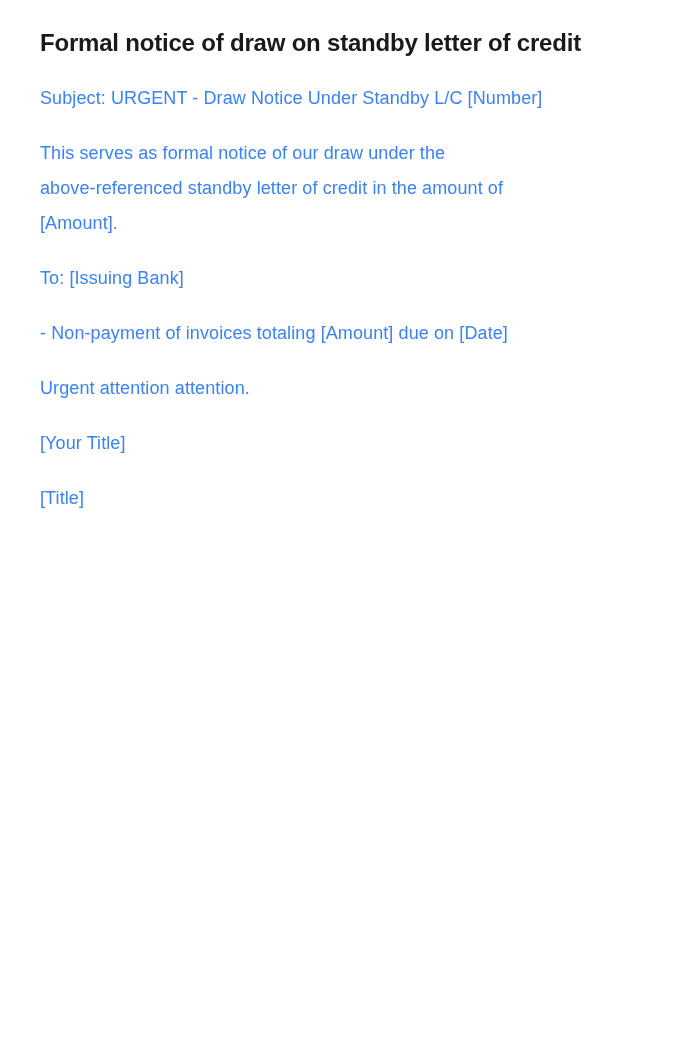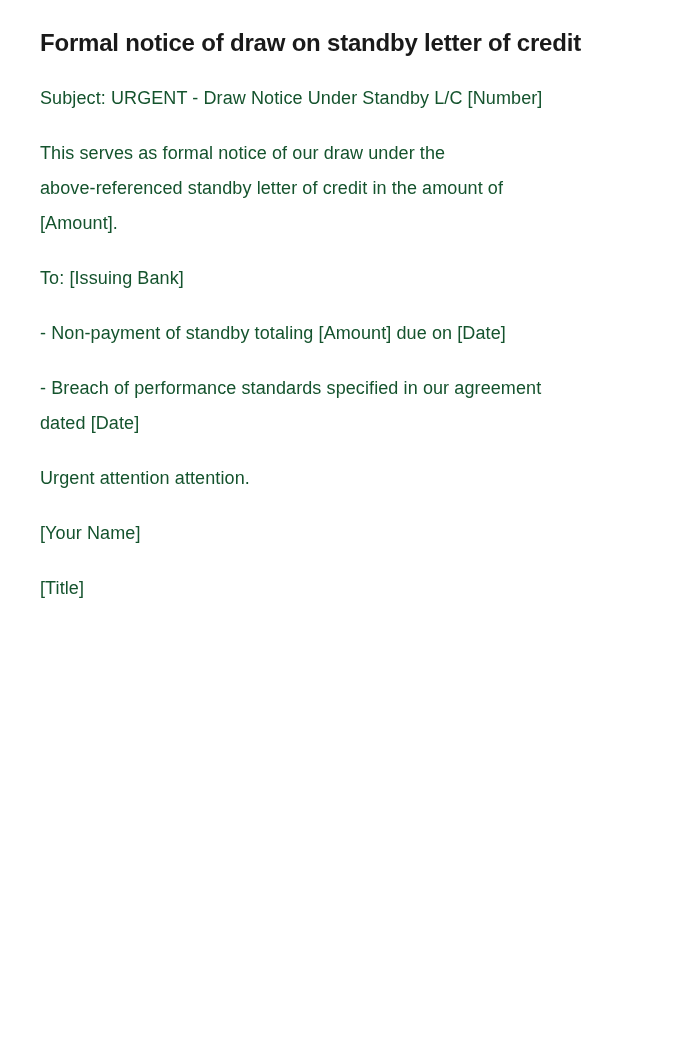--- a/index.html
+++ b/index.html
@@ -26,47 +26,45 @@
     font-weight: bold;
     letter-spacing: -0.2px;
     color: #1a1a1a;
     white-space: nowrap;
   }
   .doc-paragraph {
     margin: 0 0 20px 0;
     font-size: 18px;
     line-height: 35px;
     letter-spacing: 0.1px;
-    color: #14532d;
+    color: #3b82f6;
     white-space: pre-line; 
   }
 </style>
 </head>
 <body>
 
 <div class="page">
   <div class="doc">
     <h1 class="doc-title">Formal notice of draw on standby letter of credit</h1>
 
     <p class="doc-paragraph">Subject: URGENT - Draw Notice Under Standby L/C [Number]</p>
 
     <p class="doc-paragraph">This serves as formal notice of our draw under the
 above-referenced standby letter of credit in the amount of
 [Amount].</p>
 
     <p class="doc-paragraph">To: [Issuing Bank]</p>
 
 
-    <p class="doc-paragraph">- Non-payment of standby totaling [Amount] due on [Date]</p>
+    <p class="doc-paragraph">- Non-payment of invoices totaling [Amount] due on [Date]</p>
 
-    <p class="doc-paragraph">- Breach of performance standards specified in our agreement
-dated [Date]</p>
 
 
 
     <p class="doc-paragraph">Urgent attention attention.</p>
 
-    <p class="doc-paragraph">[Your Name]</p>
+    <p class="doc-paragraph">[Your Title]</p>
 
     <p class="doc-paragraph">[Title]</p>
 
   </div>
 </div>
 
 </body></html>

